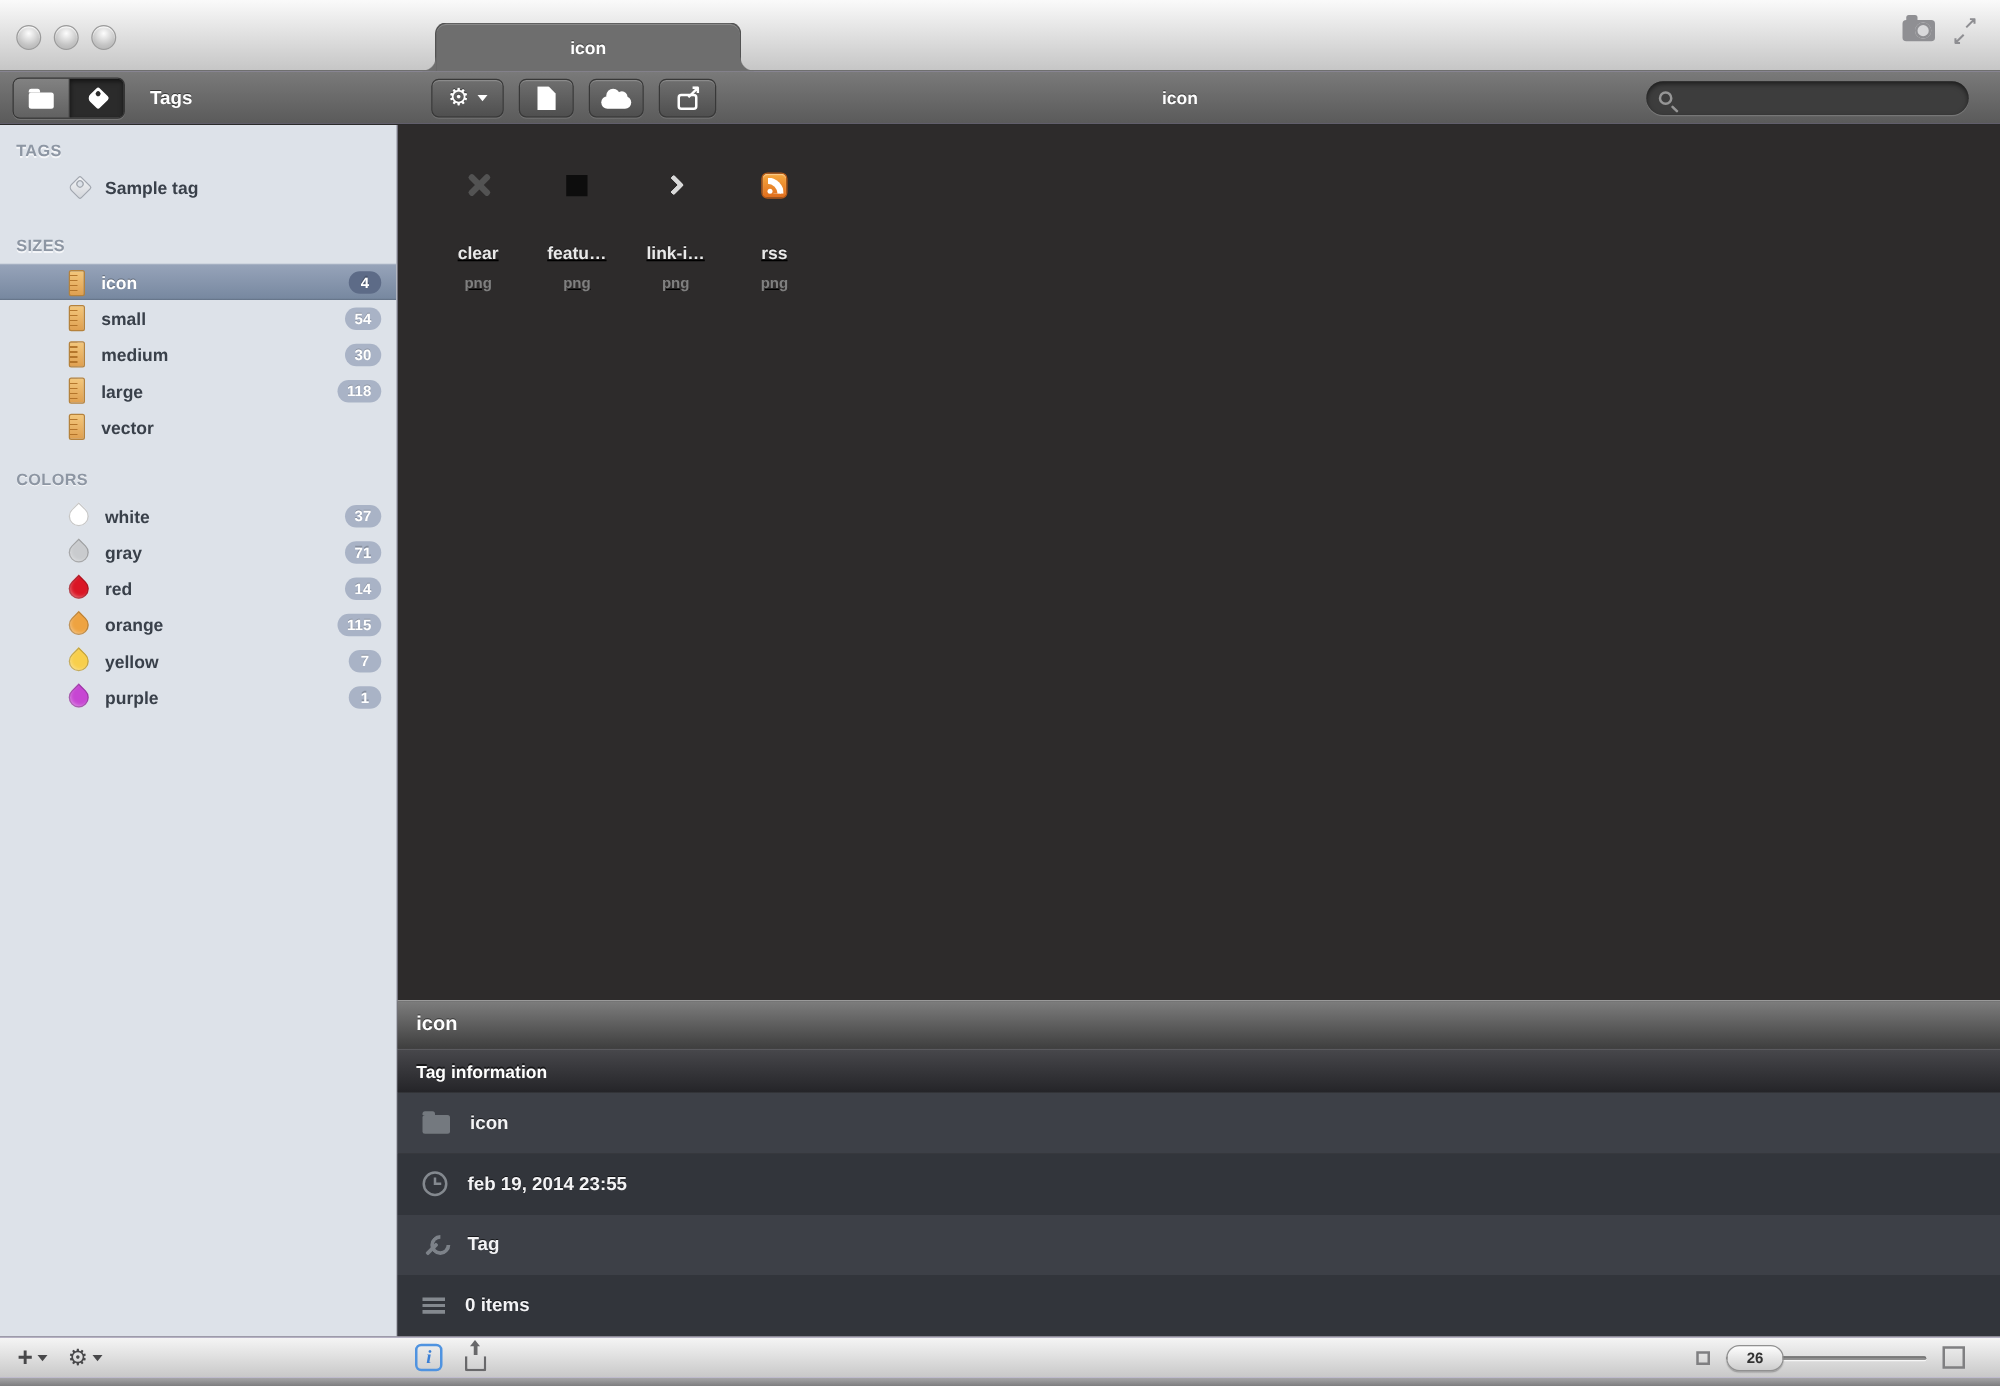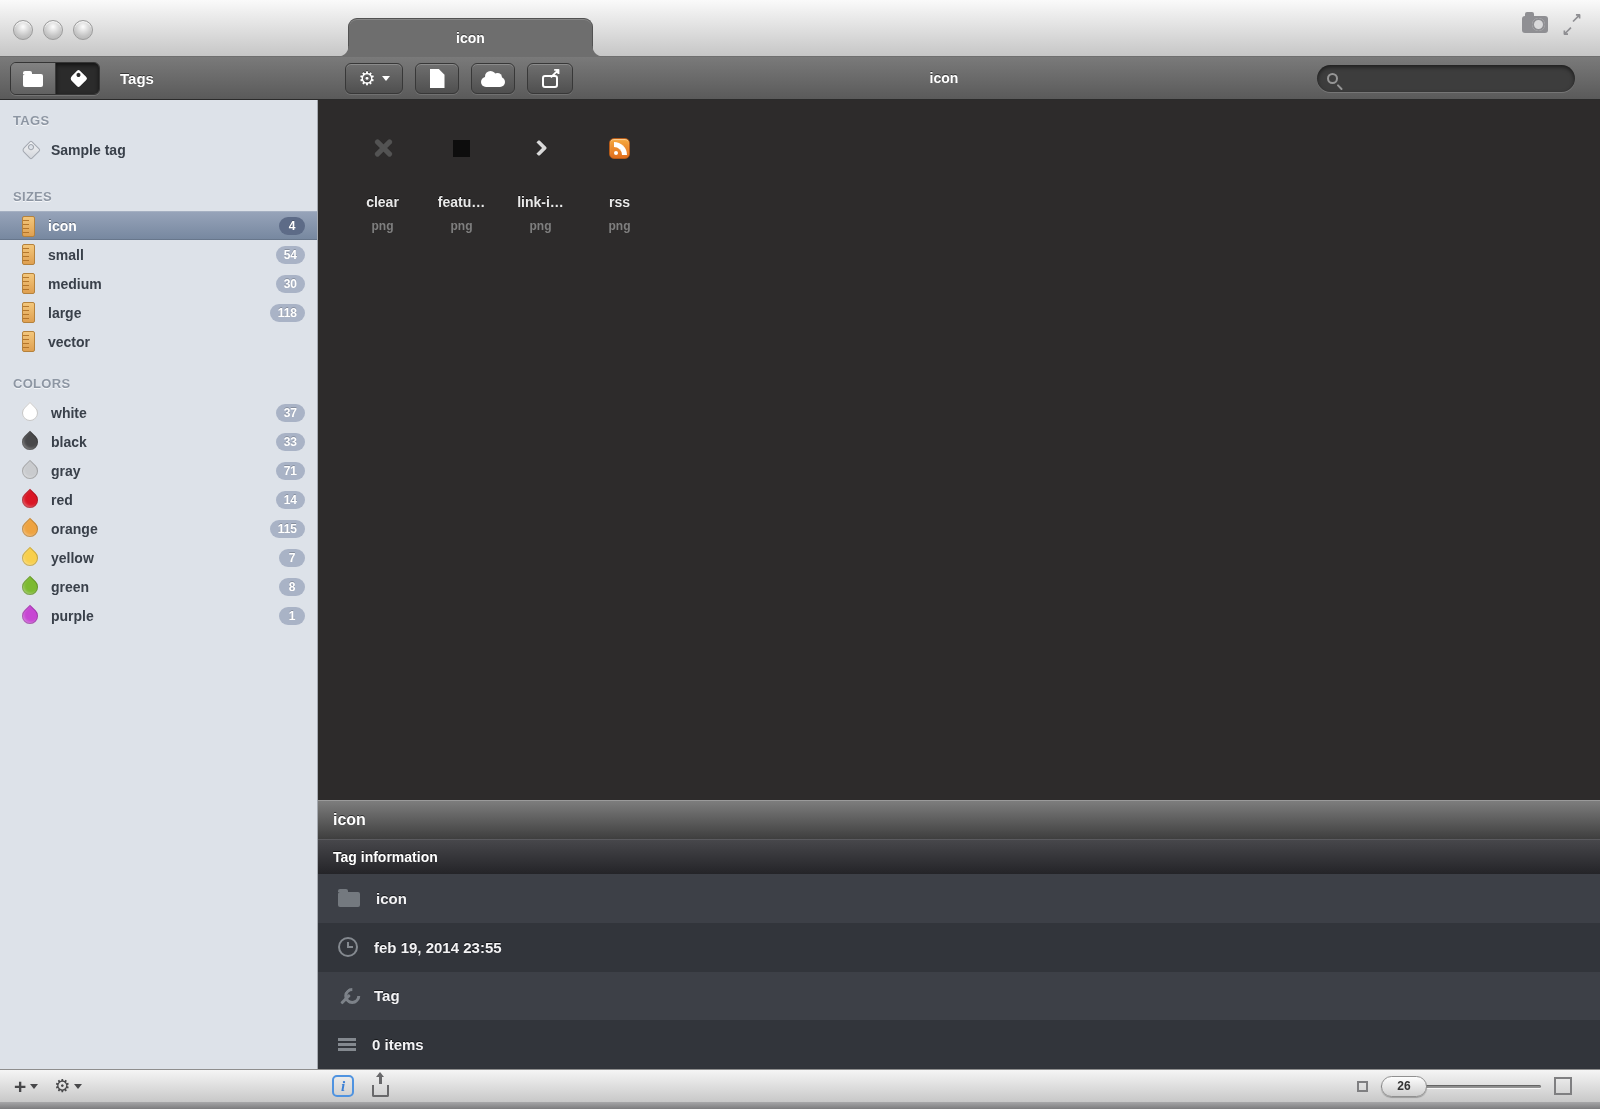--- a/index.html
+++ b/index.html
@@ -73,21 +73,21 @@
   .search input { flex:1; background:transparent; border:none; outline:none; color:#ddd; font-size:13px; height:100%; }
 
   
   .body { flex:1; display:flex; min-height:0; }
 
   
   .sidebar { width:318px; flex:none; background:#dde2e9; border-right:1px solid #a6abb2; padding-top:13px; overflow:hidden; }
   .section-header { margin:0 0 7px 13px; font-size:13px; font-weight:bold; color:#8d96a3;
                     text-shadow:0 1px 0 rgba(255,255,255,.7); letter-spacing:.3px; }
   .sec-sizes { margin-top:25px; } .sec-colors { margin-top:20px; }
-  .side-item { position:relative; display:flex; align-items:center; height:29px; padding:0 12px 0 22px; }
+  .side-item { position:relative; display:flex; align-items:center; height:29px; padding:0 12px 0 55px; }
   .side-item .side-label { flex:1; margin-left:13px; font-size:14px; font-weight:bold; color:#39404a; }
   .side-item.selected { background:linear-gradient(#96a3b9,#76879f); border-top:1px solid #a5b0c2; box-shadow:inset 0 -1px 0 rgba(0,0,0,.12); }
   .side-item.selected .side-label { color:#fff; text-shadow:0 -1px 0 rgba(0,0,0,.35); }
   .badge { min-width:26px; padding:2px 8px; border-radius:10px; background:#a9b3c6; color:#fff;
            font-size:12px; font-weight:bold; text-align:center; text-shadow:0 -1px 0 rgba(0,0,0,.2); }
   .badge-sel { background:#5d6b87; }
   .icon-ruler { width:13px; height:21px; border:1px solid #b5823c; border-radius:2px; flex:none;
                 background:repeating-linear-gradient(to bottom, rgba(171,107,33,0) 0 3px, rgba(171,107,33,.85) 3px 4px) no-repeat,
                            linear-gradient(#f3c77c,#dfa051);
                 background-size:55% 100%, 100% 100%; }
@@ -95,21 +95,21 @@
                    background:linear-gradient(135deg,#f3f4f6,#d3d6db); border:1px solid #a3a8b0;
                    border-radius:2px 2px 2px 4px; transform:rotate(45deg); margin-left:2px; }
   .icon-tag-gray::after { content:""; position:absolute; left:2px; top:2px; width:4px; height:4px; border-radius:50%;
                           background:#dde2e9; box-shadow:0 0 0 1px #a3a8b0; }
   .drop { width:16px; height:16px; border-radius:0 50% 50% 50%; transform:rotate(45deg); flex:none;
           box-shadow:inset 0 0 0 1px rgba(0,0,0,.22), inset 0 -2px 3px rgba(255,255,255,.35); }
 
   
   .content { flex:1; display:flex; flex-direction:column; background:#2d2b2b; min-width:0; }
   .thumbs { flex:1; display:flex; padding:30px 0 0 25px; }
-  .thumb { width:79px; display:flex; flex-direction:column; align-items:center; }
+  .thumb { width:79px; display:flex; flex-direction:column; align-items:center;text-decoration:underline; }
   .thumb-iconbox { height:36px; display:flex; align-items:center; justify-content:center; }
   .thumb-name { margin-top:28px; color:#e9e9e9; font-size:14px; font-weight:bold; text-shadow:0 -1px 0 rgba(0,0,0,.6); }
   .thumb-ext { margin-top:9px; color:#7f7f7f; font-size:12px; font-weight:bold; }
   .icon-x { position:relative; width:22px; height:22px; }
   .icon-x::before, .icon-x::after { content:""; position:absolute; left:9px; top:0; width:5px; height:22px; background:#535353; border-radius:2px; }
   .icon-x::before { transform:rotate(45deg); } .icon-x::after { transform:rotate(-45deg); }
   .icon-square { width:17px; height:17px; background:#0d0d0d; }
   .icon-chev { width:12px; height:12px; border-top:4px solid #d9d9d9; border-right:4px solid #d9d9d9;
                border-radius:2px; transform:rotate(45deg); margin-right:4px; }
   .icon-rss { position:relative; width:21px; height:21px; border-radius:5px;
@@ -262,48 +262,38 @@
         <span class="side-label">vector</span>
       </div>
 
       <div class="section-header sec-colors">COLORS</div>
       <div class="side-item">
         <span class="drop" style="background: rgb(255, 255, 255);"></span>
         <span class="side-label">white</span>
         <span class="badge">37</span>
       </div>
       <div class="side-item">
-        <span class="drop" style="background: rgb(72, 72, 74);"></span>
-        <span class="side-label">black</span>
-        <span class="badge">33</span>
-      </div>
-      <div class="side-item">
         <span class="drop" style="background: rgb(201, 203, 206);"></span>
         <span class="side-label">gray</span>
         <span class="badge">71</span>
       </div>
       <div class="side-item">
         <span class="drop" style="background: rgb(218, 22, 37);"></span>
         <span class="side-label">red</span>
         <span class="badge">14</span>
       </div>
       <div class="side-item">
         <span class="drop" style="background: rgb(238, 163, 65);"></span>
         <span class="side-label">orange</span>
         <span class="badge">115</span>
       </div>
       <div class="side-item">
         <span class="drop" style="background: rgb(248, 207, 76);"></span>
         <span class="side-label">yellow</span>
         <span class="badge">7</span>
-      </div>
-      <div class="side-item">
-        <span class="drop" style="background: rgb(124, 186, 48);"></span>
-        <span class="side-label">green</span>
-        <span class="badge">8</span>
       </div>
       <div class="side-item">
         <span class="drop" style="background: rgb(199, 70, 211);"></span>
         <span class="side-label">purple</span>
         <span class="badge">1</span>
       </div>
     </div>
 
     <div class="content">
       <div class="thumbs">

